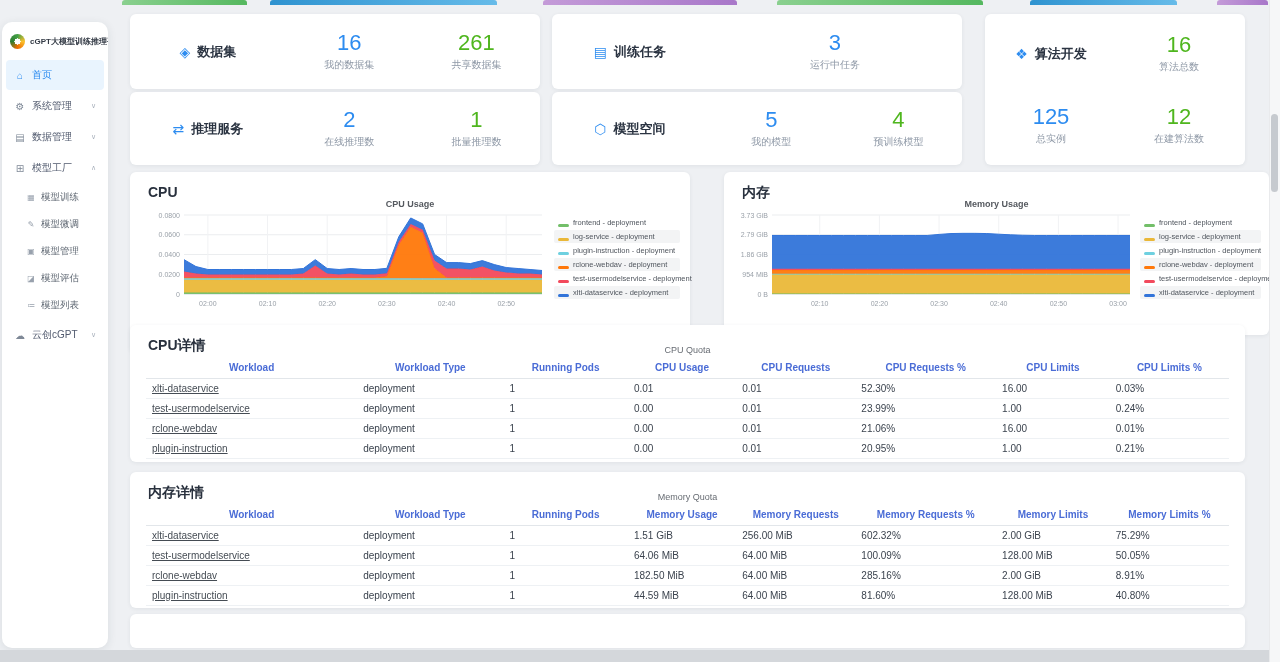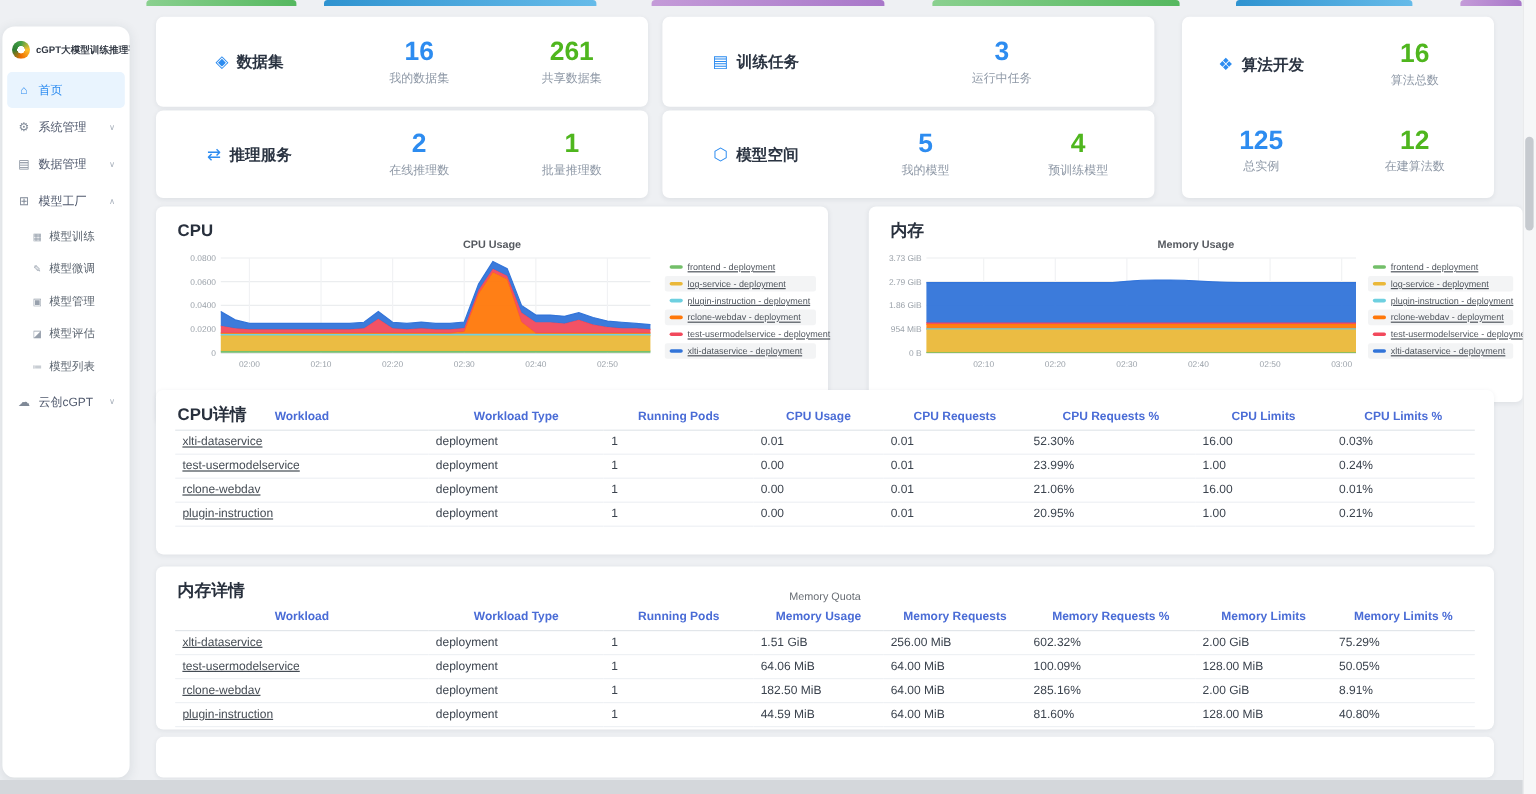--- a/index.html
+++ b/index.html
@@ -34,34 +34,34 @@
 
   
   .card { position:absolute; background:#fff; border-radius:6px; box-shadow:0 1px 4px rgba(31,45,61,.07); }
 
   
   .stat-card { display:flex; align-items:center; }
   .card-title { display:flex; align-items:center; gap:7px; font-size:13px; font-weight:bold;
     color:#2b3442; width:38%; justify-content:center; }
   .cicon { color:#2d8cf0; font-size:14px; font-weight:normal; }
   .stat { flex:1; text-align:center; }
-  .stat .v { font-size:22px; font-weight:bold; line-height:1.1; }
+  .stat .v { font-size:22px; font-weight:normal; line-height:1.1; }
   .v.blue { color:#2d8cf0; } .v.green { color:#4fb61e; }
   .stat .l { font-size:10px; color:#8e98a6; margin-top:3px; }
   .algo-grid { display:grid; grid-template-columns:1fr 1fr; grid-template-rows:1fr 1fr;
     align-items:center; justify-items:center; height:100%; padding:4px 2px; }
 
   
   .chart-card h3, .detail-card h3 { position:absolute; left:18px; top:12px; font-size:14px; color:#28303d; }
   .chart-title { position:absolute; top:27px; left:0; right:0; text-align:center;
     font-size:9px; font-weight:bold; color:#55595f; }
   .chart-svg { position:absolute; top:38px; }
   .legend { position:absolute; top:44px; list-style:none; }
-  .legend li { display:flex; align-items:center; gap:4px; font-size:7.5px; color:#50565e;
-    padding:2px 4px; margin-bottom:1px; cursor:pointer; white-space:nowrap;text-decoration:underline; }
+  .legend li { display:flex; align-items:flex-end; gap:4px; font-size:7.5px; color:#50565e;
+    padding:2px 4px; margin-bottom:1px; cursor:pointer; white-space:nowrap; }
   .legend li.hl { background:#f3f4f5; border-radius:2px; }
   .sw { width:11px; height:3px; border-radius:2px; flex:0 0 11px; }
 
   
   .detail-card { padding:12px 16px 6px; }
   .caption { text-align:center; font-size:9px; color:#676c73; margin:8px 0 2px; }
   table.quota { width:100%; border-collapse:collapse; table-layout:fixed; }
   table.quota th { text-align:center; color:#4a6cd6; font-weight:bold; font-size:10px;
     padding:5px 6px; border-bottom:1px solid #e2e6ea; cursor:pointer; }
   table.quota td { font-size:10px; color:#3b434e; padding:4px 6px; border-bottom:1px solid #eef1f4; }
@@ -357,20 +357,21 @@
       </li>
       <li class="hl">
         <span class="sw" style="background:#3274d9"></span>
         <span>xlti-dataservice - deployment</span>
       </li>
     </ul>
 </div>
 
 <div class="card detail-card" id="card-cpu-detail">
   <h3>CPU详情</h3>
+  <div class="caption">CPU Quota</div>
   <div id="cpu-table">
       <table class="quota">
         <colgroup>
           <col style="width:19.5%">
           <col style="width:13.5%">
           <col style="width:11.5%">
           <col style="width:10%">
           <col style="width:11%">
           <col style="width:13%">
           <col style="width:10.5%">

